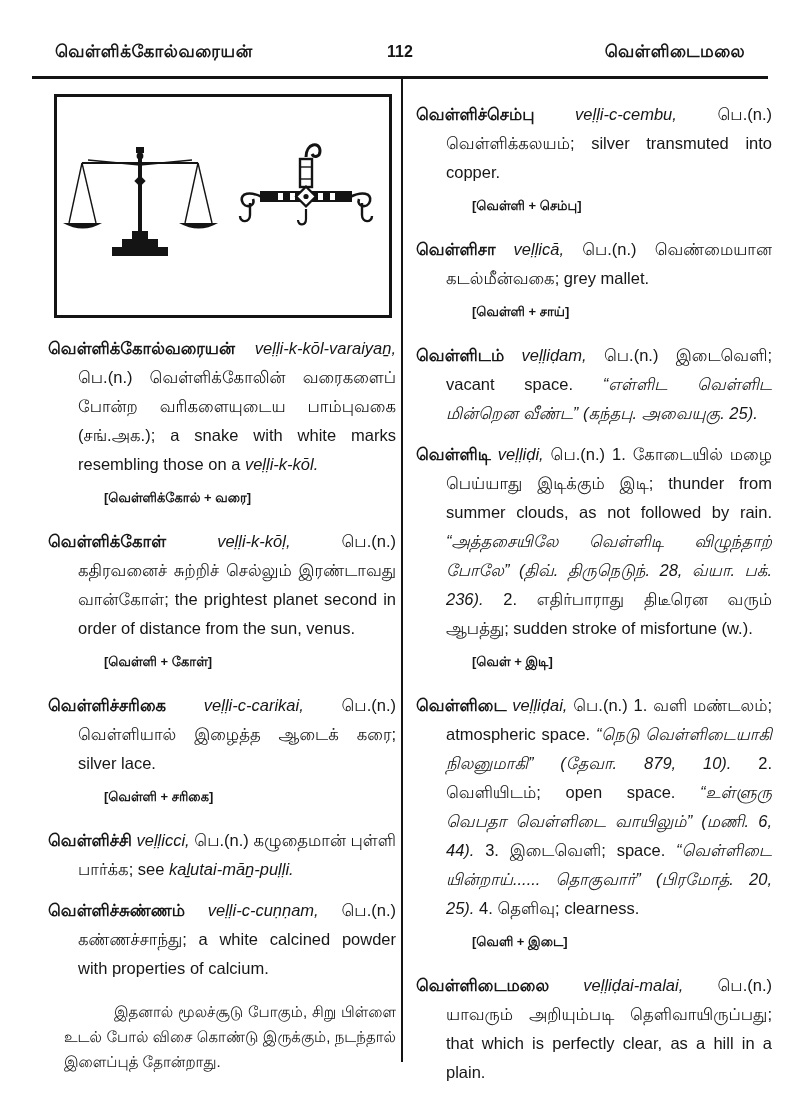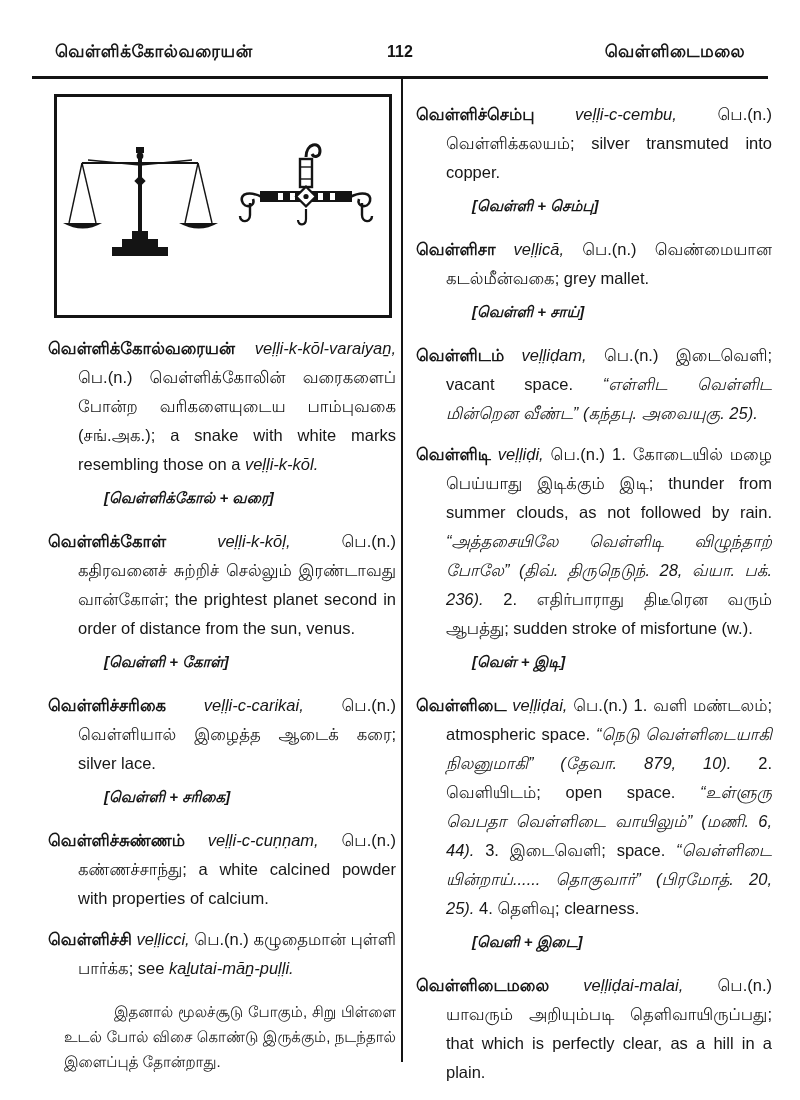--- a/index.html
+++ b/index.html
@@ -37,22 +37,22 @@
     margin:12px 0 8px 0;
     padding-left:30px;text-indent:-30px;
     font-size:16.5px;line-height:29px;
     text-align:justify;
   }
   .seg-hw{font-weight:700;}
   .seg-tr{font-style:italic;}
   .seg-q{font-style:italic;}
   .etym{
     margin:2px 0 18px 56px;
-    font-size:15px;line-height:22px;
-    font-weight:700;font-style:italic;
+    font-size:13px;line-height:22px;
+    font-weight:700;
   }
   .note{
     margin:16px 0 10px 16px;
     text-indent:50px;
     font-size:15px;line-height:25px;
     text-align:justify;
   }
 </style>
 </head>
 <body>
@@ -125,22 +125,22 @@
         </g>
       </svg>
     </div>
 
   <p class="entry"><span class="seg-hw">வெள்ளிக்கோல்வரையன் </span><span class="seg-tr">veḷḷi-k-kōl-varaiyaṉ, </span><span class="seg-pos">பெ.(n.) </span><span class="seg-txt">வெள்ளிக்கோலின் வரைகளைப் போன்ற வரிகளையுடைய பாம்புவகை (சங்.அக.); a snake with white marks resembling those on a </span><span class="seg-tr">veḷḷi-k-kōl.</span></p>
       <p class="etym">[வெள்ளிக்கோல் + வரை]</p>
       <p class="entry"><span class="seg-hw">வெள்ளிக்கோள் </span><span class="seg-tr">veḷḷi-k-kōḷ, </span><span class="seg-pos">பெ.(n.) </span><span class="seg-txt">கதிரவனைச் சுற்றிச் செல்லும் இரண்டாவது வான்கோள்; the prightest planet second in order of distance from the sun, venus.</span></p>
       <p class="etym">[வெள்ளி + கோள்]</p>
       <p class="entry"><span class="seg-hw">வெள்ளிச்சரிகை </span><span class="seg-tr">veḷḷi-c-carikai, </span><span class="seg-pos">பெ.(n.) </span><span class="seg-txt">வெள்ளியால் இழைத்த ஆடைக் கரை; silver lace.</span></p>
       <p class="etym">[வெள்ளி + சரிகை]</p>
+      <p class="entry"><span class="seg-hw">வெள்ளிச்சி </span><span class="seg-tr">veḷḷicci, </span><span class="seg-pos">பெ.(n.) </span><span class="seg-txt">கழுதைமான் புள்ளி பார்க்க; see </span><span class="seg-tr">kaḻutai-māṉ-puḷḷi.</span></p>
       <p class="entry"><span class="seg-hw">வெள்ளிச்சுண்ணம் </span><span class="seg-tr">veḷḷi-c-cuṇṇam, </span><span class="seg-pos">பெ.(n.) </span><span class="seg-txt">கண்ணச்சாந்து; a white calcined powder with properties of calcium.</span></p>
-      <p class="entry"><span class="seg-hw">வெள்ளிச்சி </span><span class="seg-tr">veḷḷicci, </span><span class="seg-pos">பெ.(n.) </span><span class="seg-txt">கழுதைமான் புள்ளி பார்க்க; see </span><span class="seg-tr">kaḻutai-māṉ-puḷḷi.</span></p>
       <p class="note">இதனால் மூலச்சூடு போகும், சிறு பிள்ளை உடல் போல் விசை கொண்டு இருக்கும், நடந்தால் இளைப்புத் தோன்றாது.</p>
     </div>
 
   <div class="col col-right">
 
   <p class="entry"><span class="seg-hw">வெள்ளிச்செம்பு </span><span class="seg-tr">veḷḷi-c-cembu, </span><span class="seg-pos">பெ.(n.) </span><span class="seg-txt">வெள்ளிக்கலயம்; silver transmuted into copper.</span></p>
       <p class="etym">[வெள்ளி + செம்பு]</p>
       <p class="entry"><span class="seg-hw">வெள்ளிசா </span><span class="seg-tr">veḷḷicā, </span><span class="seg-pos">பெ.(n.) </span><span class="seg-txt">வெண்மையான கடல்மீன்வகை; grey mallet.</span></p>
       <p class="etym">[வெள்ளி + சாய்]</p>
       <p class="entry"><span class="seg-hw">வெள்ளிடம் </span><span class="seg-tr">veḷḷiḍam, </span><span class="seg-pos">பெ.(n.) </span><span class="seg-txt">இடைவெளி; vacant space. </span><span class="seg-q">“எள்ளிட வெள்ளிட மின்றென வீண்ட” (கந்தபு. அவையுகு. 25).</span></p>

